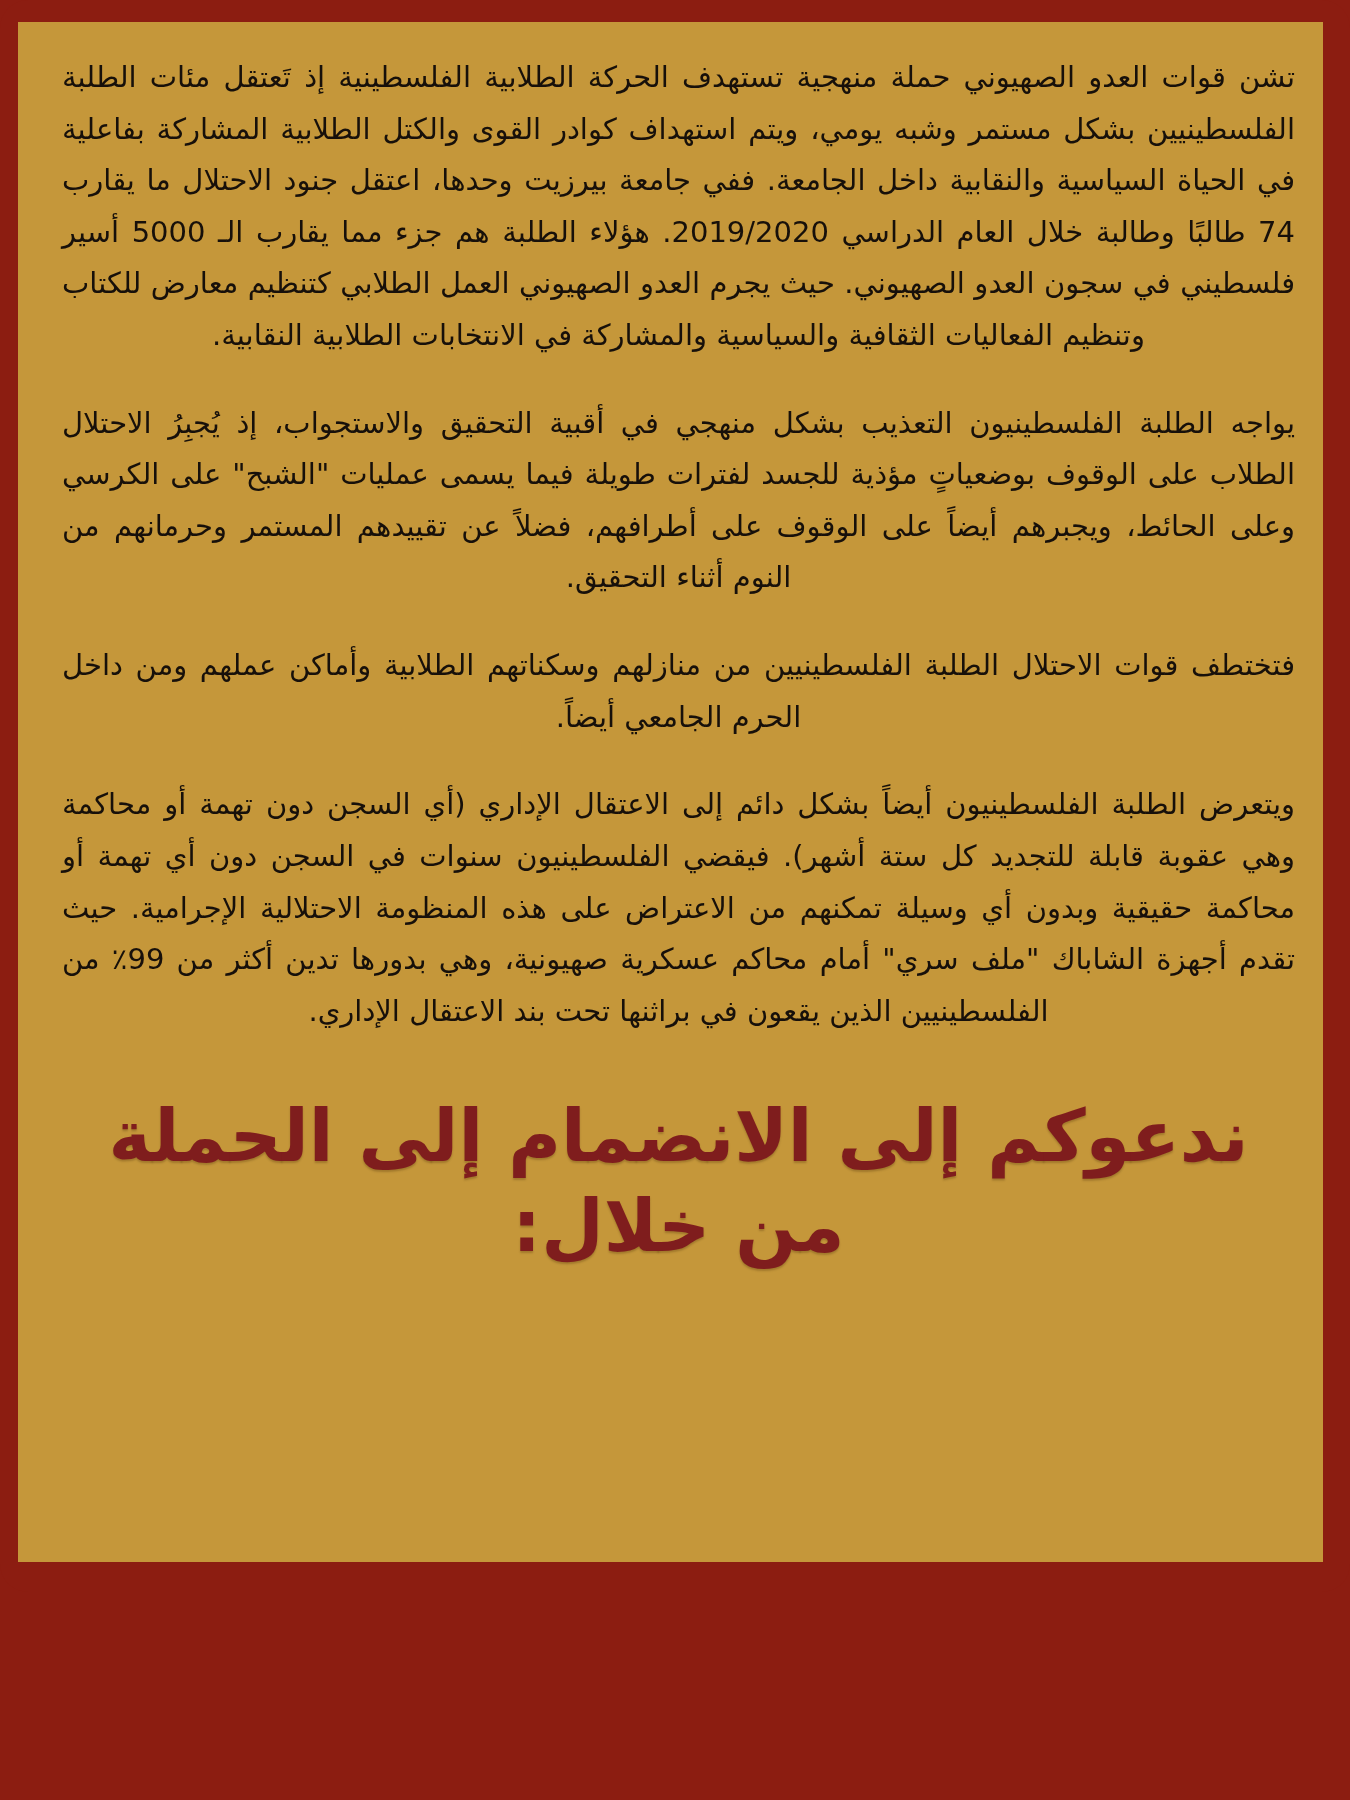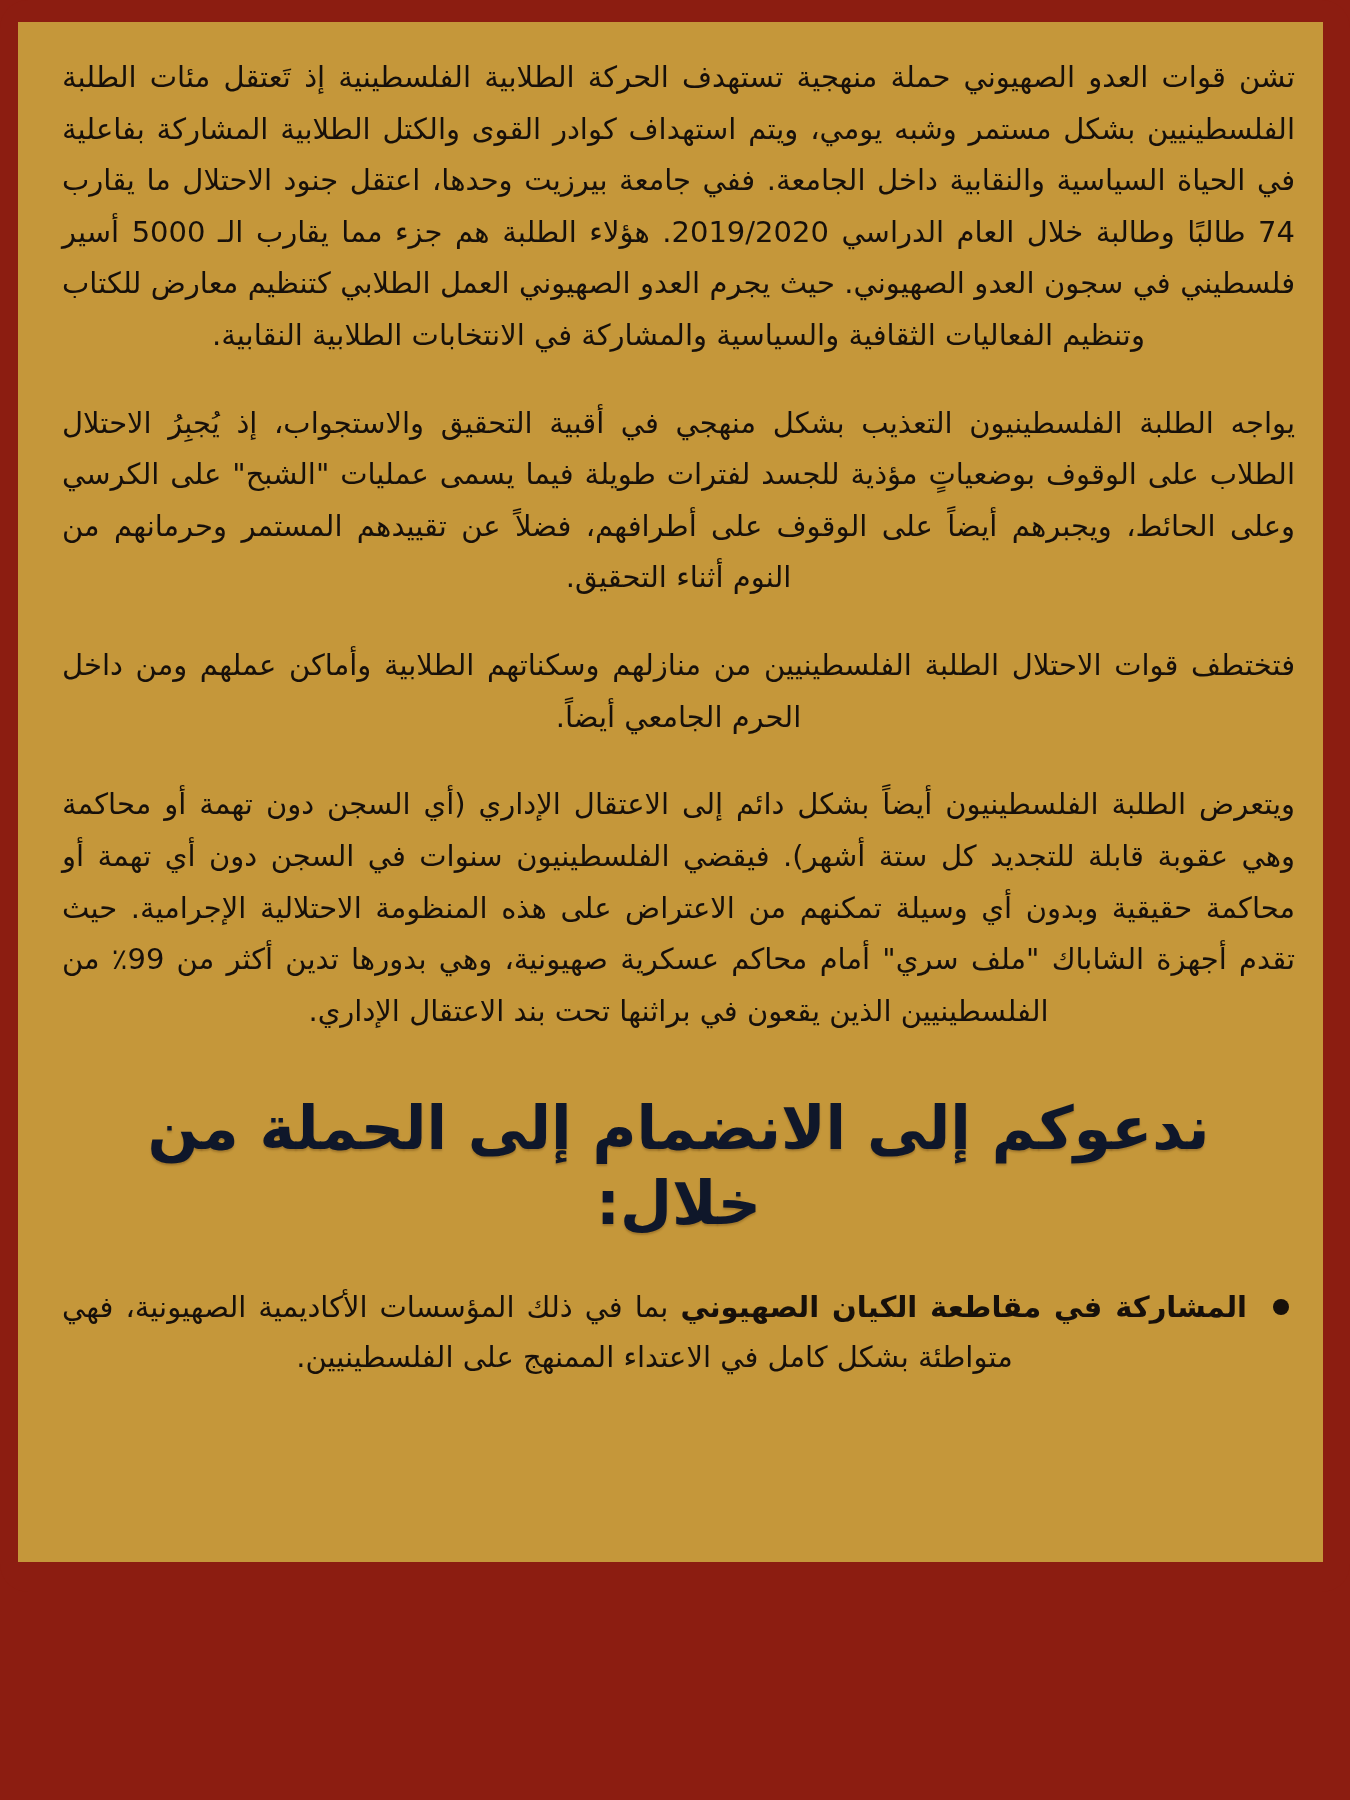--- a/index.html
+++ b/index.html
@@ -29,22 +29,22 @@
     color: #17100a;
   }
   .para {
     font-size: 29px;
     line-height: 1.78;
     text-align: justify;
     text-align-last: center;
     margin: 0 0 36px 0;
   }
   .heading {
-    color: #0f172a;
-    font-size: 60px;
+    color: #7f1d1d;
+    font-size: 72px;
     font-weight: bold;
     text-align: center;
     line-height: 1.25;
     margin: 18px 0 42px 0;
     text-shadow: 0 2px 2px rgba(60,30,0,0.25);
   }
   .bullets {
     list-style: none;
     margin: 0;
     padding: 0;
@@ -76,21 +76,16 @@
   <div class="inner">
 
     <p class="para">تشن قوات العدو الصهيوني حملة منهجية تستهدف الحركة الطلابية الفلسطينية إذ تَعتقل مئات الطلبة الفلسطينيين بشكل مستمر وشبه يومي، ويتم استهداف كوادر القوى والكتل الطلابية المشاركة بفاعلية في الحياة السياسية والنقابية داخل الجامعة. ففي جامعة بيرزيت وحدها، اعتقل جنود الاحتلال ما يقارب 74 طالبًا وطالبة خلال العام الدراسي 2019/2020. هؤلاء الطلبة هم جزء مما يقارب الـ 5000 أسير فلسطيني في سجون العدو الصهيوني. حيث يجرم العدو الصهيوني العمل الطلابي كتنظيم معارض للكتاب وتنظيم الفعاليات الثقافية والسياسية والمشاركة في الانتخابات الطلابية النقابية.</p>
     <p class="para">يواجه الطلبة الفلسطينيون التعذيب بشكل منهجي في أقبية التحقيق والاستجواب، إذ يُجبِرُ الاحتلال الطلاب على الوقوف بوضعياتٍ مؤذية للجسد لفترات طويلة فيما يسمى عمليات "الشبح" على الكرسي وعلى الحائط، ويجبرهم أيضاً على الوقوف على أطرافهم، فضلاً عن تقييدهم المستمر وحرمانهم من النوم أثناء التحقيق.</p>
     <p class="para">فتختطف قوات الاحتلال الطلبة الفلسطينيين من منازلهم وسكناتهم الطلابية وأماكن عملهم ومن داخل الحرم الجامعي أيضاً.</p>
     <p class="para">ويتعرض الطلبة الفلسطينيون أيضاً بشكل دائم إلى الاعتقال الإداري (أي السجن دون تهمة أو محاكمة وهي عقوبة قابلة للتجديد كل ستة أشهر). فيقضي الفلسطينيون سنوات في السجن دون أي تهمة أو محاكمة حقيقية وبدون أي وسيلة تمكنهم من الاعتراض على هذه المنظومة الاحتلالية الإجرامية. حيث تقدم أجهزة الشاباك "ملف سري" أمام محاكم عسكرية صهيونية، وهي بدورها تدين أكثر من 99٪ من الفلسطينيين الذين يقعون في براثنها تحت بند الاعتقال الإداري.</p>
 
     <h1 class="heading">ندعوكم إلى الانضمام إلى الحملة من خلال:</h1>
 
     <ul class="bullets">
-      <li>
-        <span class="bullet-dot"></span>
-        <strong>المشاركة في مقاطعة الكيان الصهيوني</strong>
-        <span>بما في ذلك المؤسسات الأكاديمية الصهيونية، فهي متواطئة بشكل كامل في الاعتداء الممنهج على الفلسطينيين.</span>
-      </li>
     </ul>
 
   </div>
 </div>
 
 </body></html>

